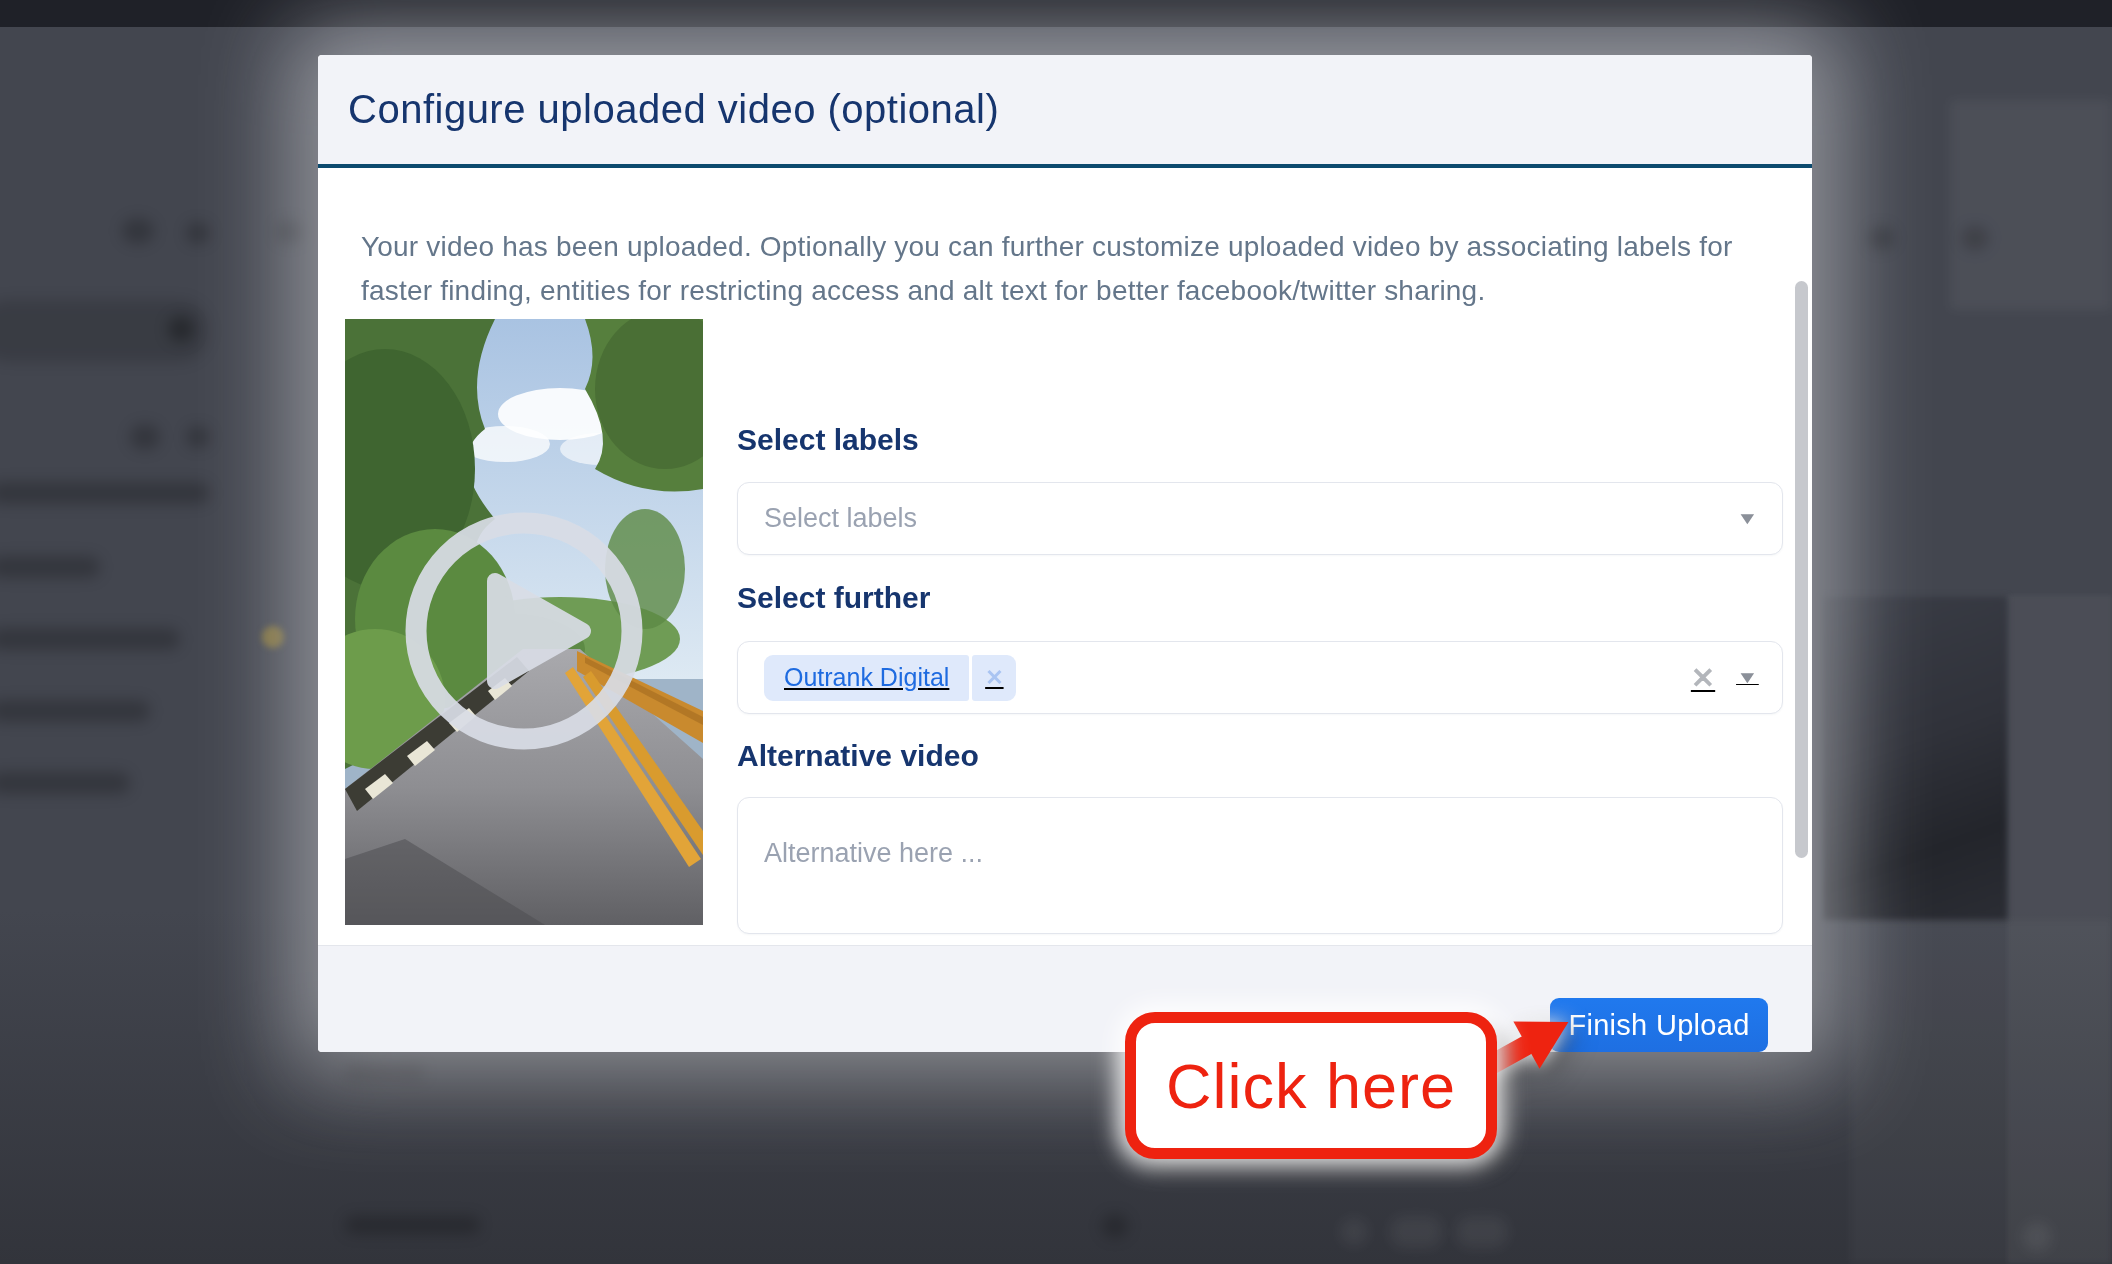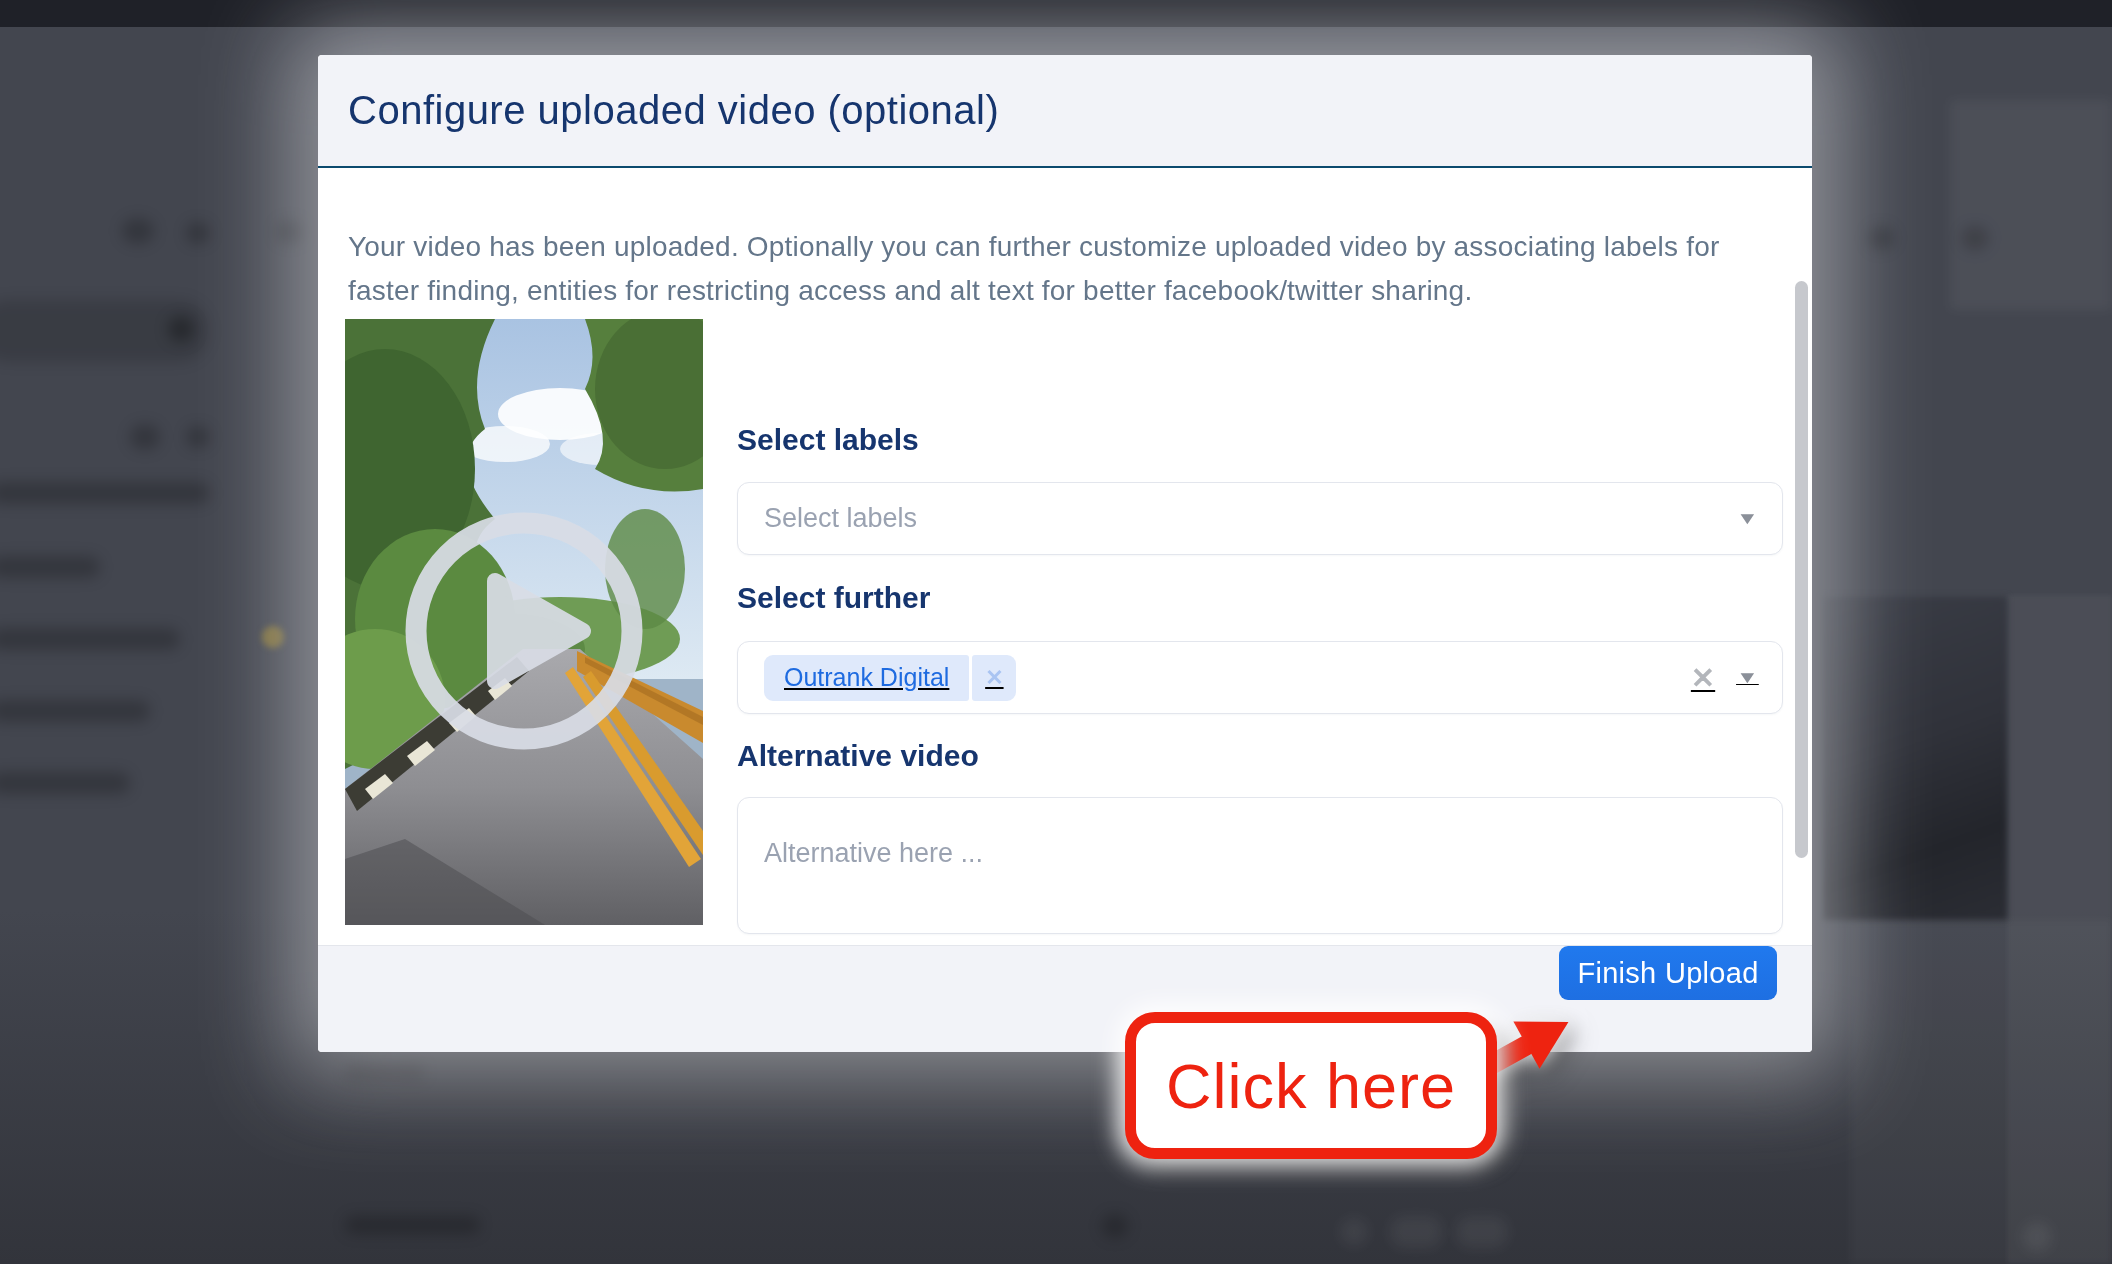--- a/index.html
+++ b/index.html
@@ -19,27 +19,27 @@
   .bg-thumb-right{left:1823px;top:597px;width:184px;height:323px;background:linear-gradient(160deg,#3a3d46 0%,#30323a 45%,#23252b 75%,#2b2d34 100%);filter:blur(3px);}
   .bg-card-right{left:1850px;top:920px;width:262px;height:344px;background:rgba(255,255,255,.03);filter:blur(4px);}
   
   .modal{
     position:absolute;left:318px;top:55px;width:1494px;height:997px;
     background:#ffffff;border-radius:4px;
     box-shadow:0 0 90px 26px rgba(238,241,248,.55), 0 24px 70px rgba(0,0,0,.45);
   }
   .modal-header{
     position:absolute;left:0;top:0;width:100%;height:113px;
-    background:#f2f3f8;border-bottom:2px solid #0c4a6e;border-radius:4px 4px 0 0;
+    background:#f2f3f8;border-bottom:4px solid #0c4a6e;border-radius:4px 4px 0 0;
     display:flex;align-items:center;padding:0 30px;
   }
   .modal-title{font-size:40px;font-weight:500;color:#16356e;letter-spacing:.5px;}
   .modal-body{position:absolute;left:0;top:114px;width:100%;height:776px;background:#fff;overflow:hidden;}
   .desc{
-    position:absolute;left:30px;top:28px;width:1420px;
+    position:absolute;left:43px;top:28px;width:1420px;
     font-size:28px;line-height:44px;color:#64768a;letter-spacing:.2px;
   }
   
   .thumb{position:absolute;left:27px;top:150px;width:358px;height:606px;overflow:hidden;background:#9fb4c8;}
   
   .form-col{position:absolute;left:419px;top:0;width:1046px;}
   .field-label{position:absolute;left:0;font-size:30px;font-weight:700;color:#16356e;}
   .lab-1{top:254px;} .lab-2{top:412px;} .lab-3{top:570px;}
   .field{
     position:absolute;left:0;width:1046px;height:73px;
@@ -65,21 +65,21 @@
   .fld-2 .caret{margin-left:24px;}
   .textarea{
     position:absolute;left:0;top:628px;width:1046px;height:137px;
     border:1px solid #e3e6ed;border-radius:12px;background:#fff;
     padding:40px 26px 0 26px;box-shadow:0 1px 2px rgba(30,40,70,.04);
   }
   .scrollbar{position:absolute;right:4px;top:112px;width:13px;height:577px;background:#c6c8cd;border-radius:7px;}
   .modal-footer{
     position:absolute;left:0;bottom:0;width:100%;height:107px;
     background:#f2f3f8;border-top:1px solid #e4e6ec;border-radius:0 0 4px 4px;
-    display:flex;align-items:flex-start;justify-content:flex-end;padding:0 35px;
+    display:flex;align-items:flex-end;justify-content:flex-end;padding:0 44px;
   }
   .finish-btn{
     width:218px;height:54px;border:none;border-radius:9px;cursor:pointer;
     background:linear-gradient(#2079ee,#1e6fe2);color:#ffffff;
     font-family:"Liberation Sans",sans-serif;font-size:29px;font-weight:500;letter-spacing:.3px;
   }
   
   .arrow-svg{
     position:absolute;left:1430px;top:1000px;width:190px;height:115px;z-index:5;
     filter:drop-shadow(0 0 10px rgba(255,255,255,.95)) drop-shadow(7px 9px 9px rgba(0,0,0,.35));

